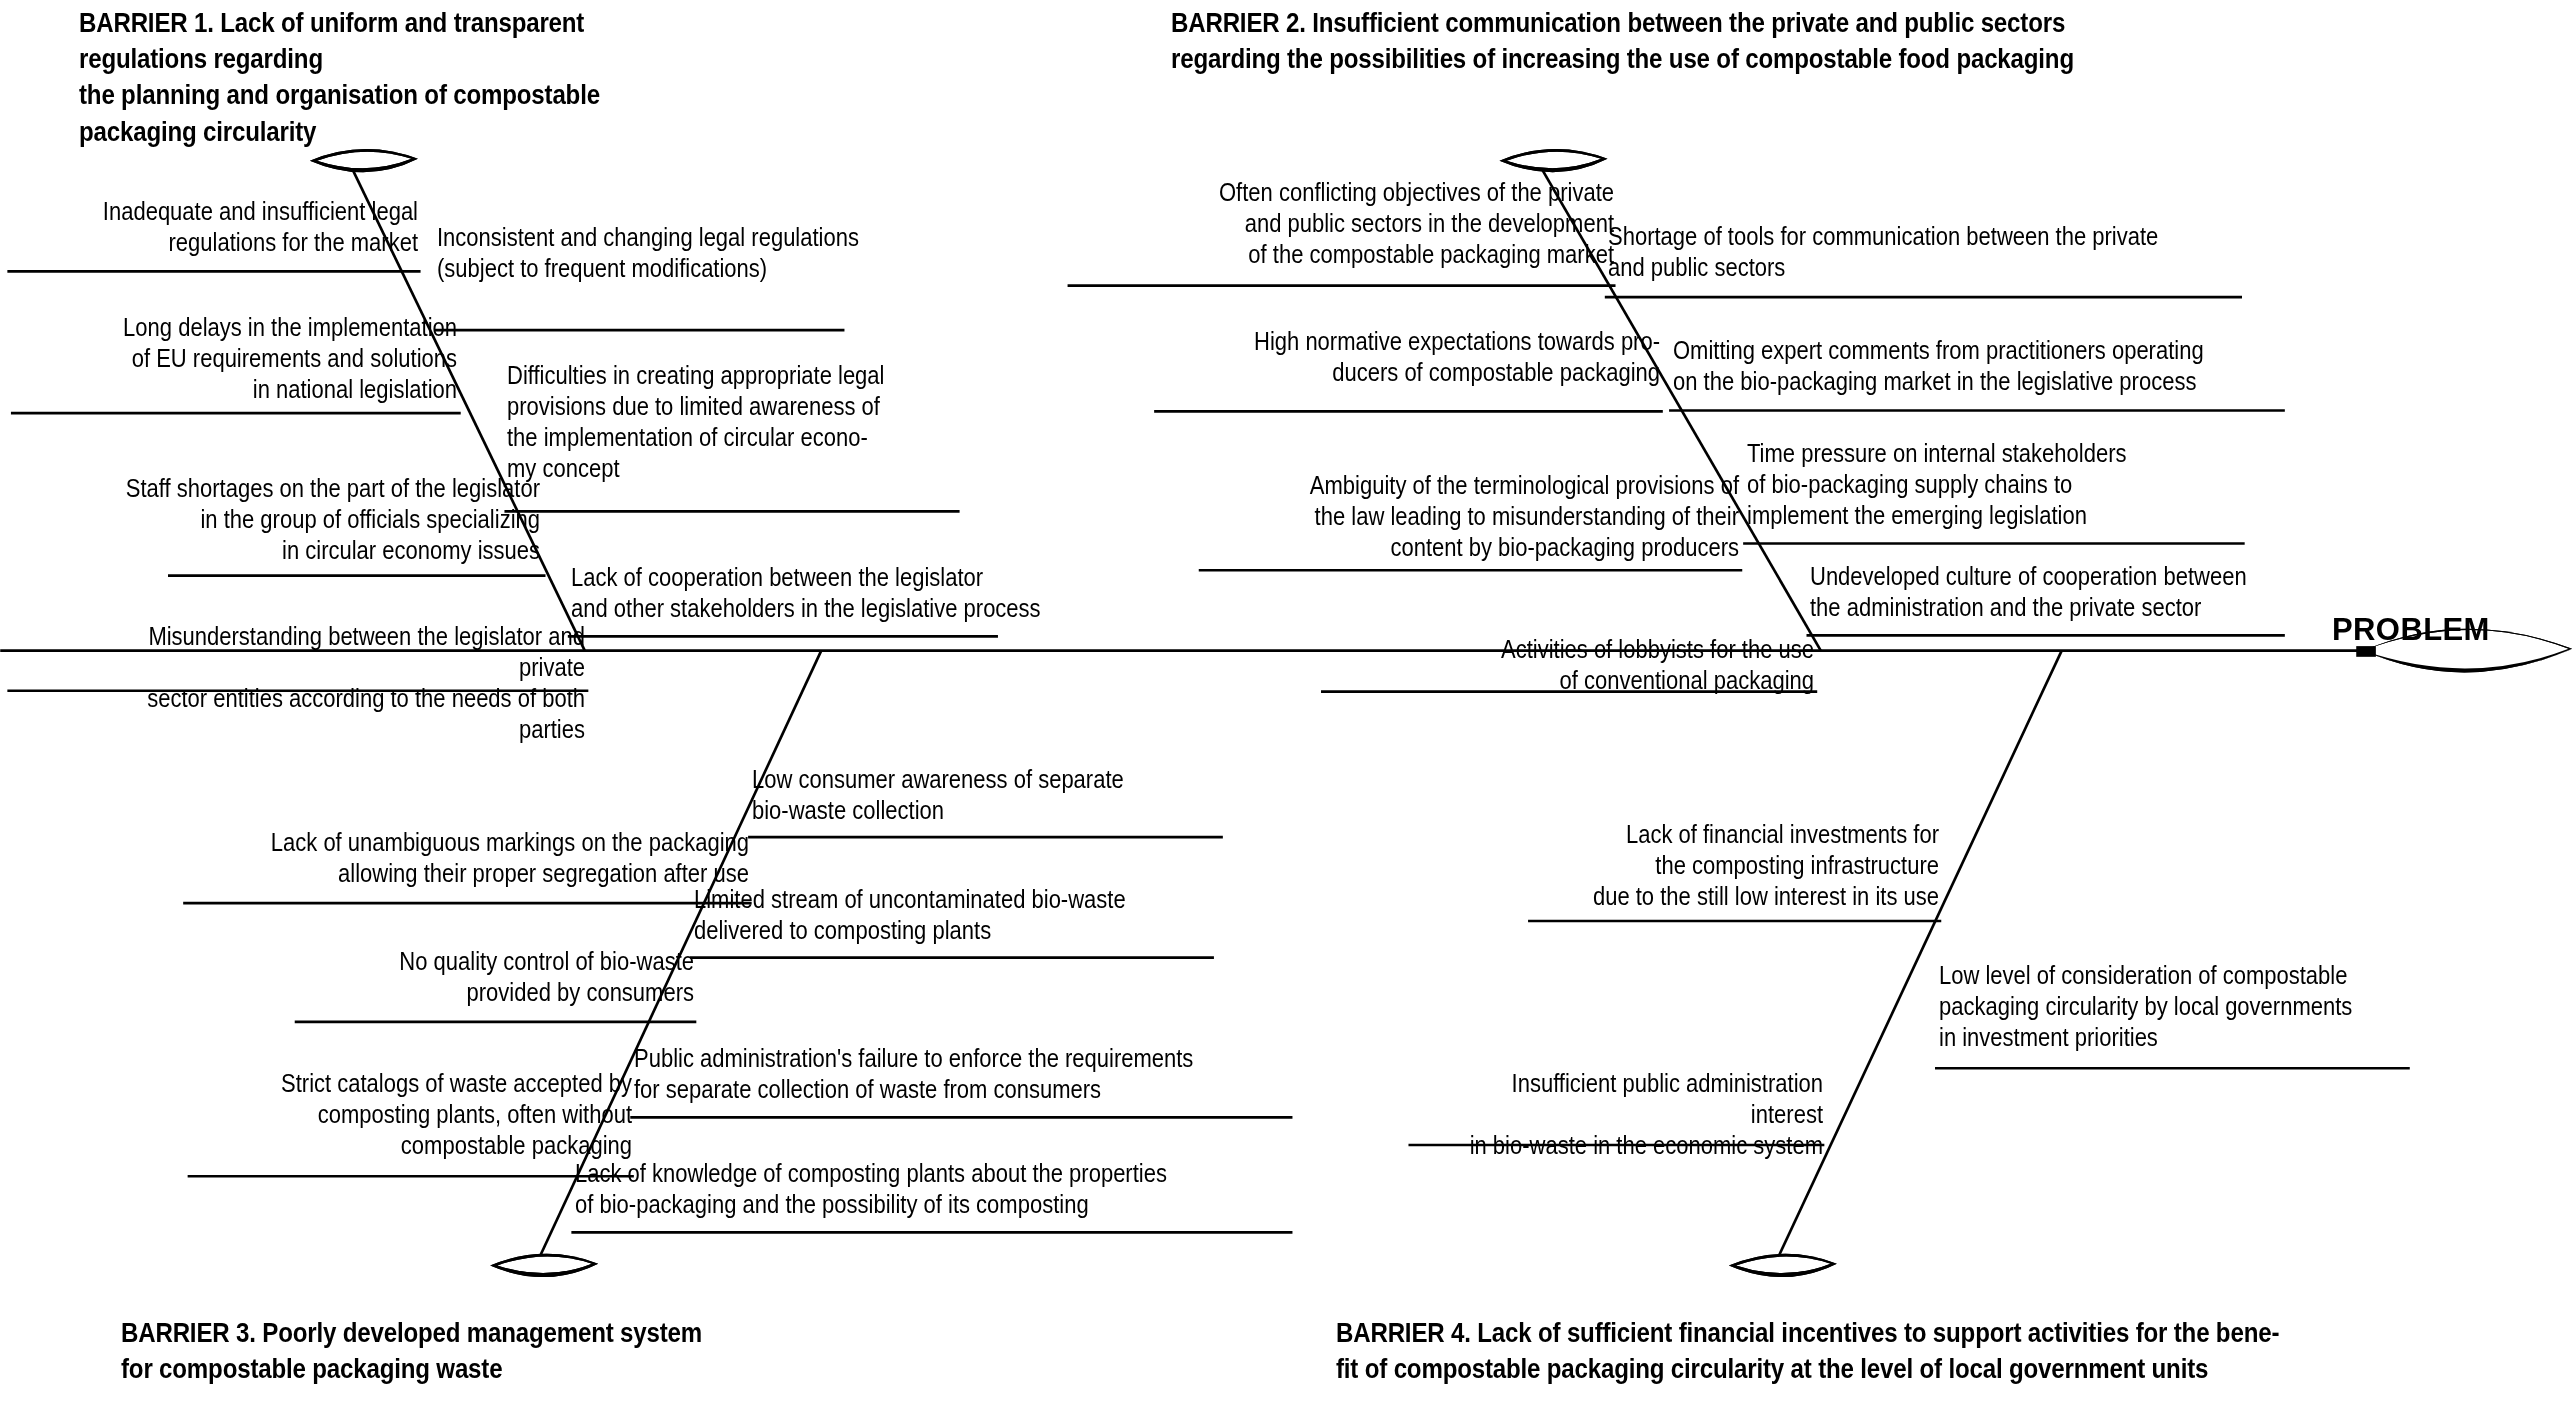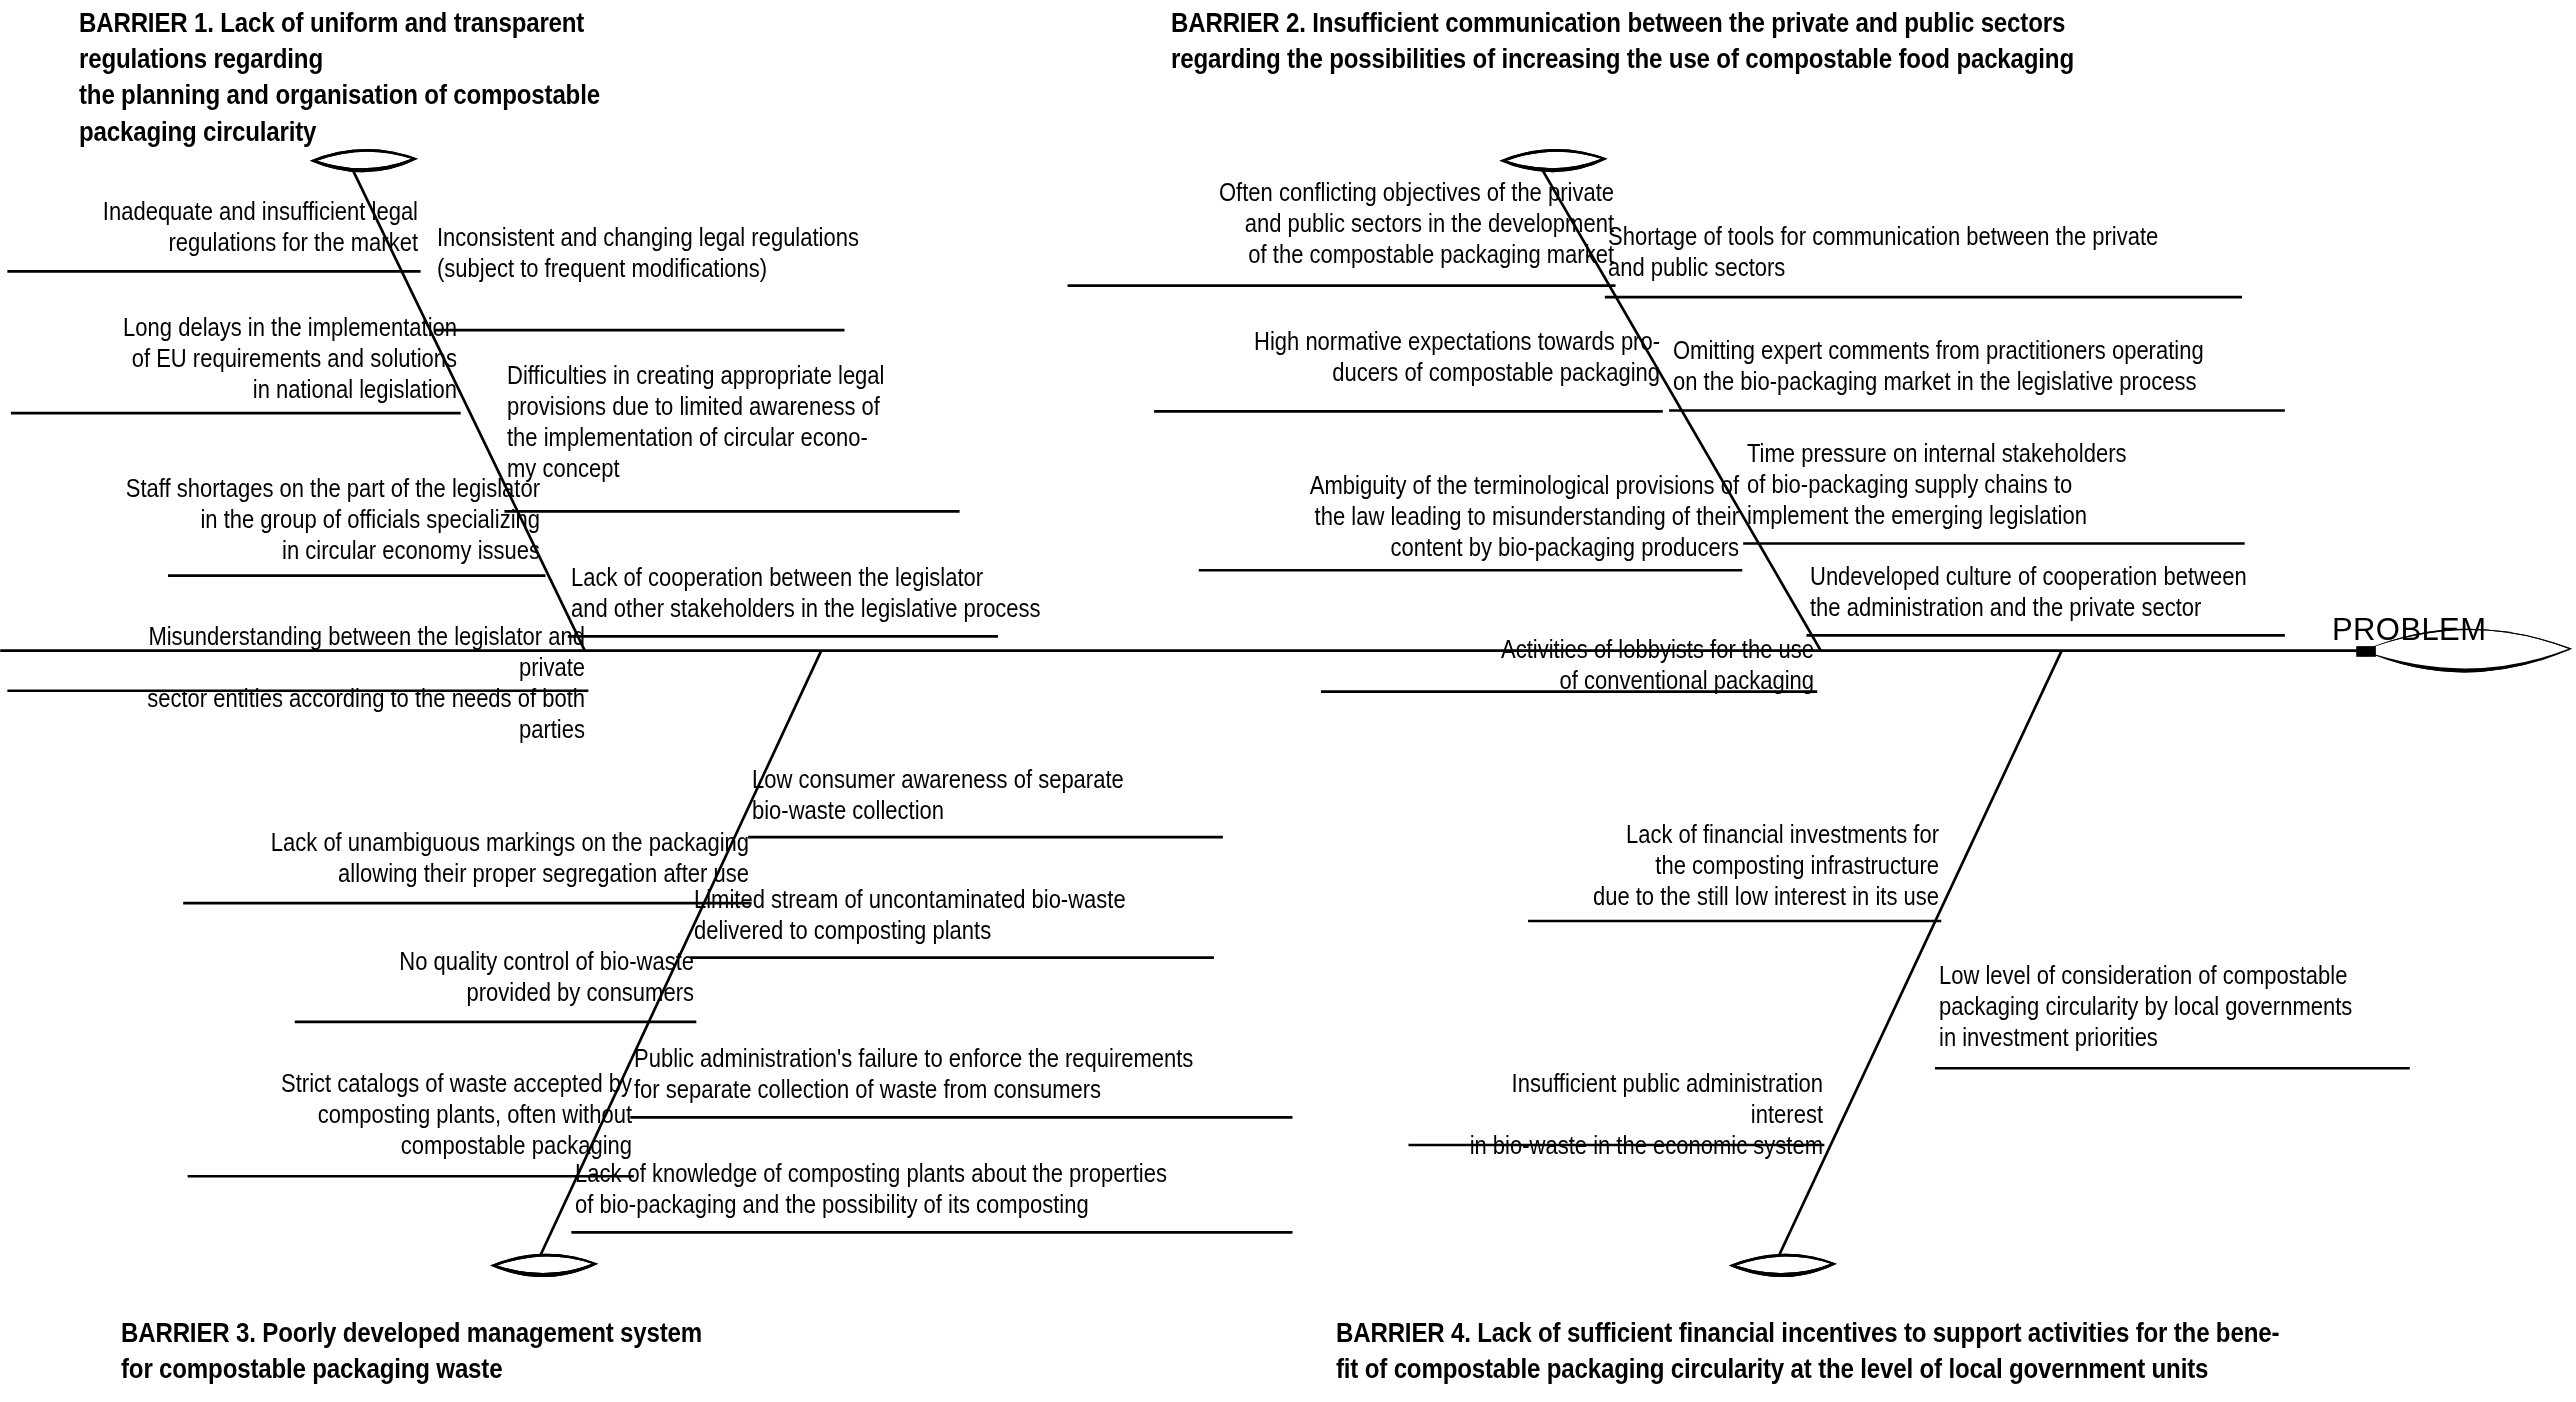--- a/index.html
+++ b/index.html
@@ -42,21 +42,21 @@
     color: #000000;
     transform: scaleX(0.88);
     white-space: pre-line;
   }
   .cause.r { text-align: right; transform-origin: right top; }
   .cause.l { text-align: left;  transform-origin: left top; }
 
   
   .problem-label {
     position: absolute;
-    font-weight: normal;
+    font-weight: bold;
     font-size: 31px;
     letter-spacing: 0.4px;
     color: #000000;
     white-space: nowrap;
   }
 </style>
 </head>
 <body>
 
 <div id="stage">

